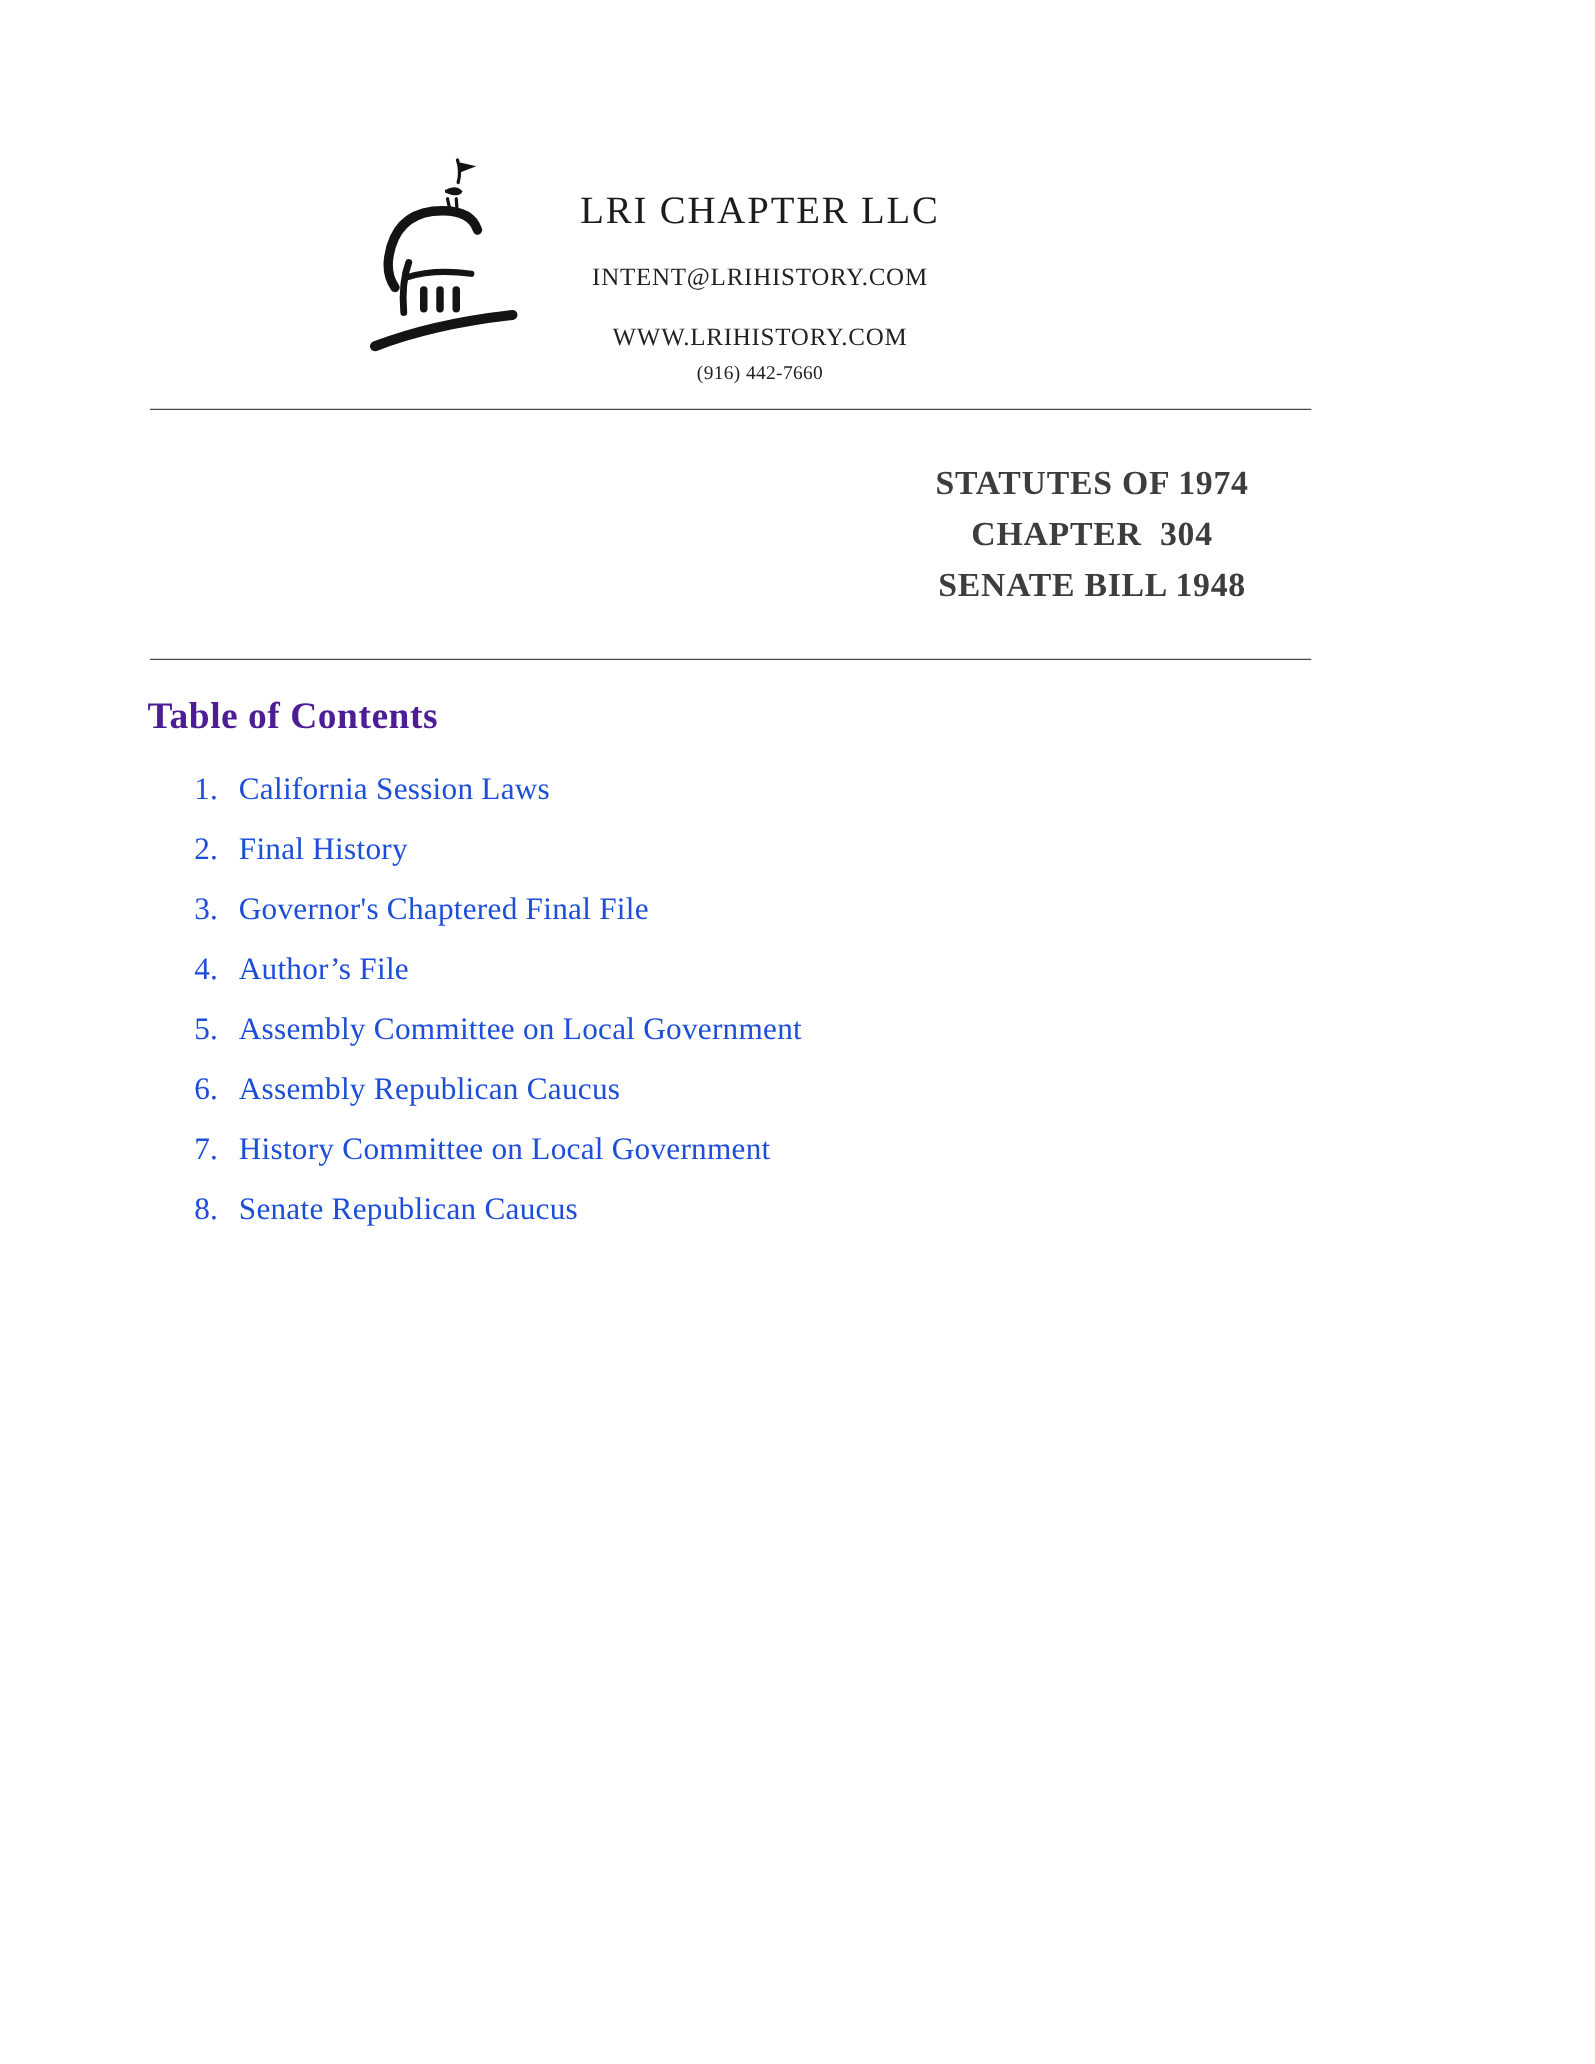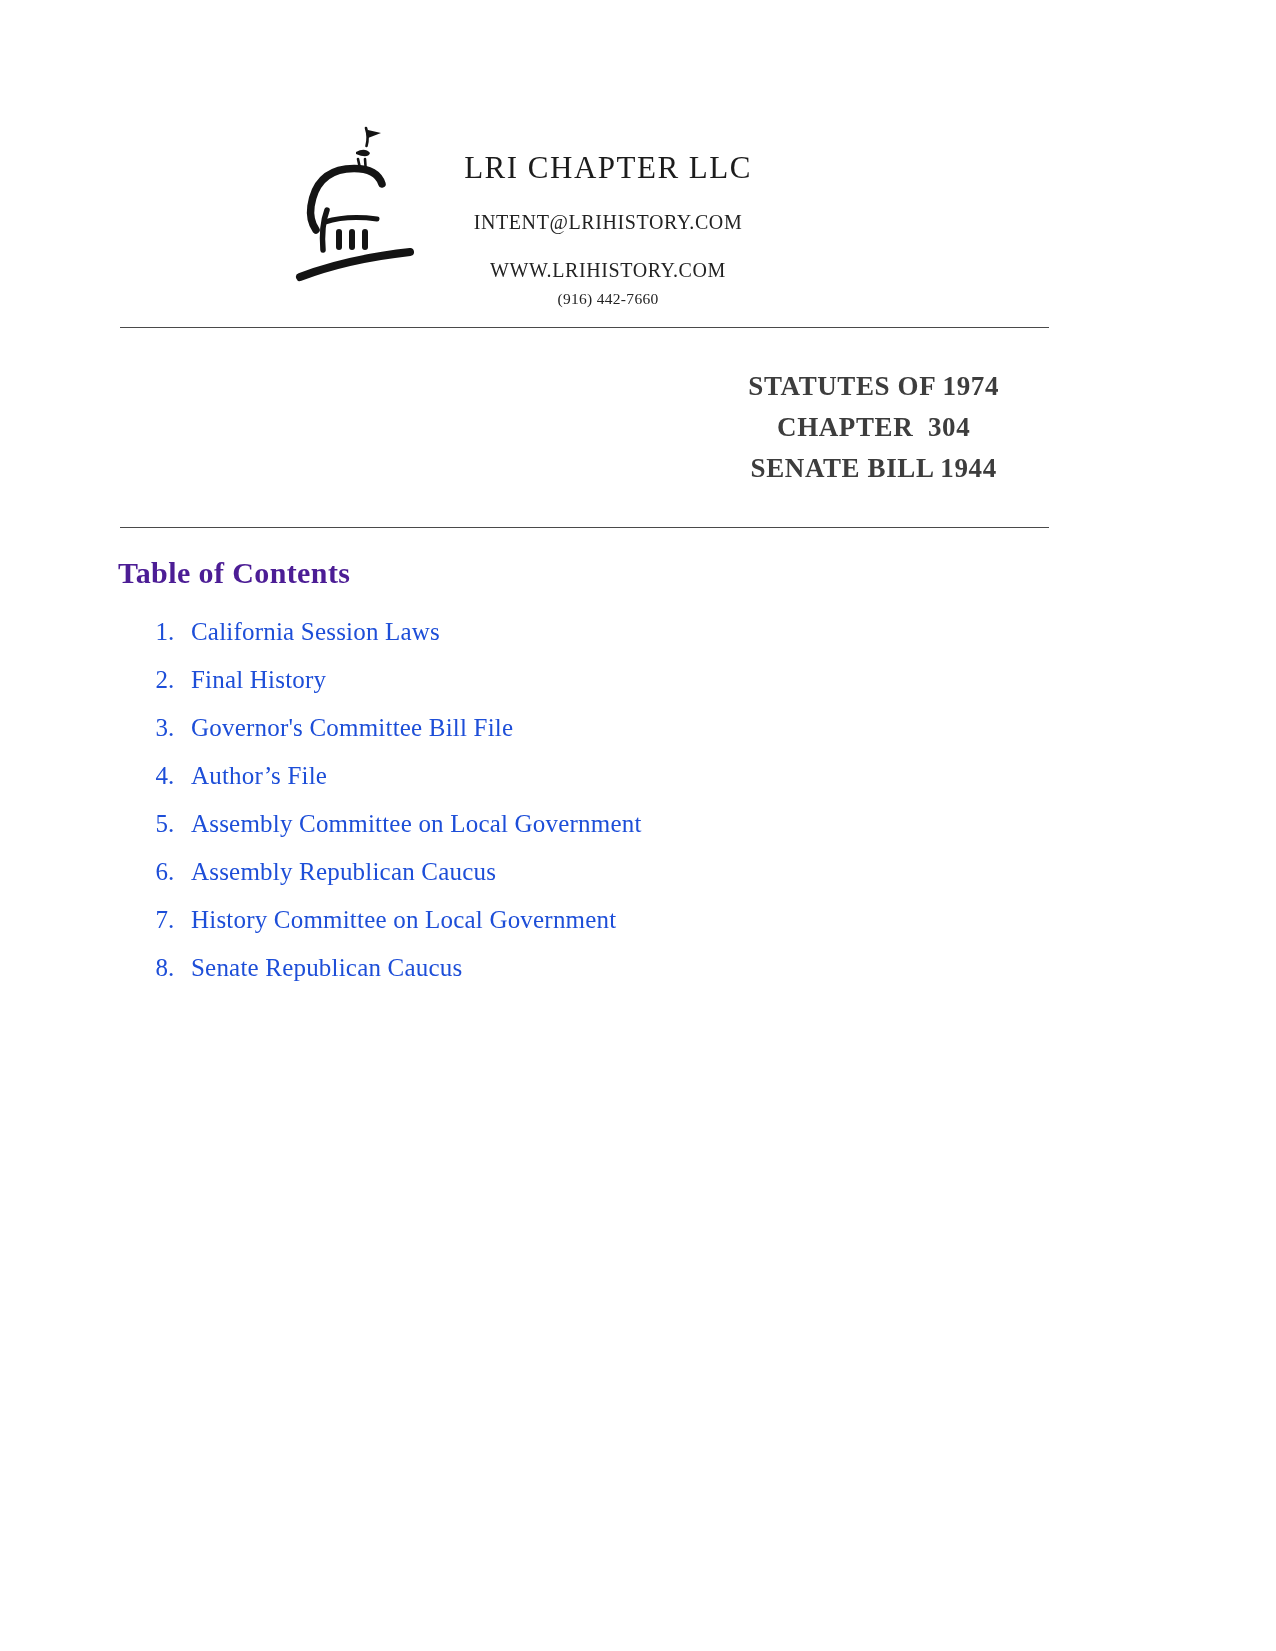--- a/index.html
+++ b/index.html
@@ -137,31 +137,31 @@
     <div class="contact-line">INTENT@LRIHISTORY.COM</div>
     <div class="contact-line">WWW.LRIHISTORY.COM</div>
     <div class="phone-line">(916) 442-7660</div>
   </div>
 
   <hr class="rule rule-1">
 
   <div class="title-block">
     <div class="title-line">STATUTES OF 1974</div>
     <div class="title-line">CHAPTER  304</div>
-    <div class="title-line">SENATE BILL 1944</div>
+    <div class="title-line">SENATE BILL 1948</div>
   </div>
 
   <hr class="rule rule-2">
 
   <div class="toc-heading">Table of Contents</div>
 
   <ol class="toc-list">
     <li>California Session Laws</li>
     <li>Final History</li>
-    <li>Governor's Committee Bill File</li>
+    <li>Governor's Chaptered Final File</li>
     <li>Author’s File</li>
     <li>Assembly Committee on Local Government</li>
     <li>Assembly Republican Caucus</li>
     <li>History Committee on Local Government</li>
     <li>Senate Republican Caucus</li>
   </ol>
 
 </div>
 
 </body></html>

